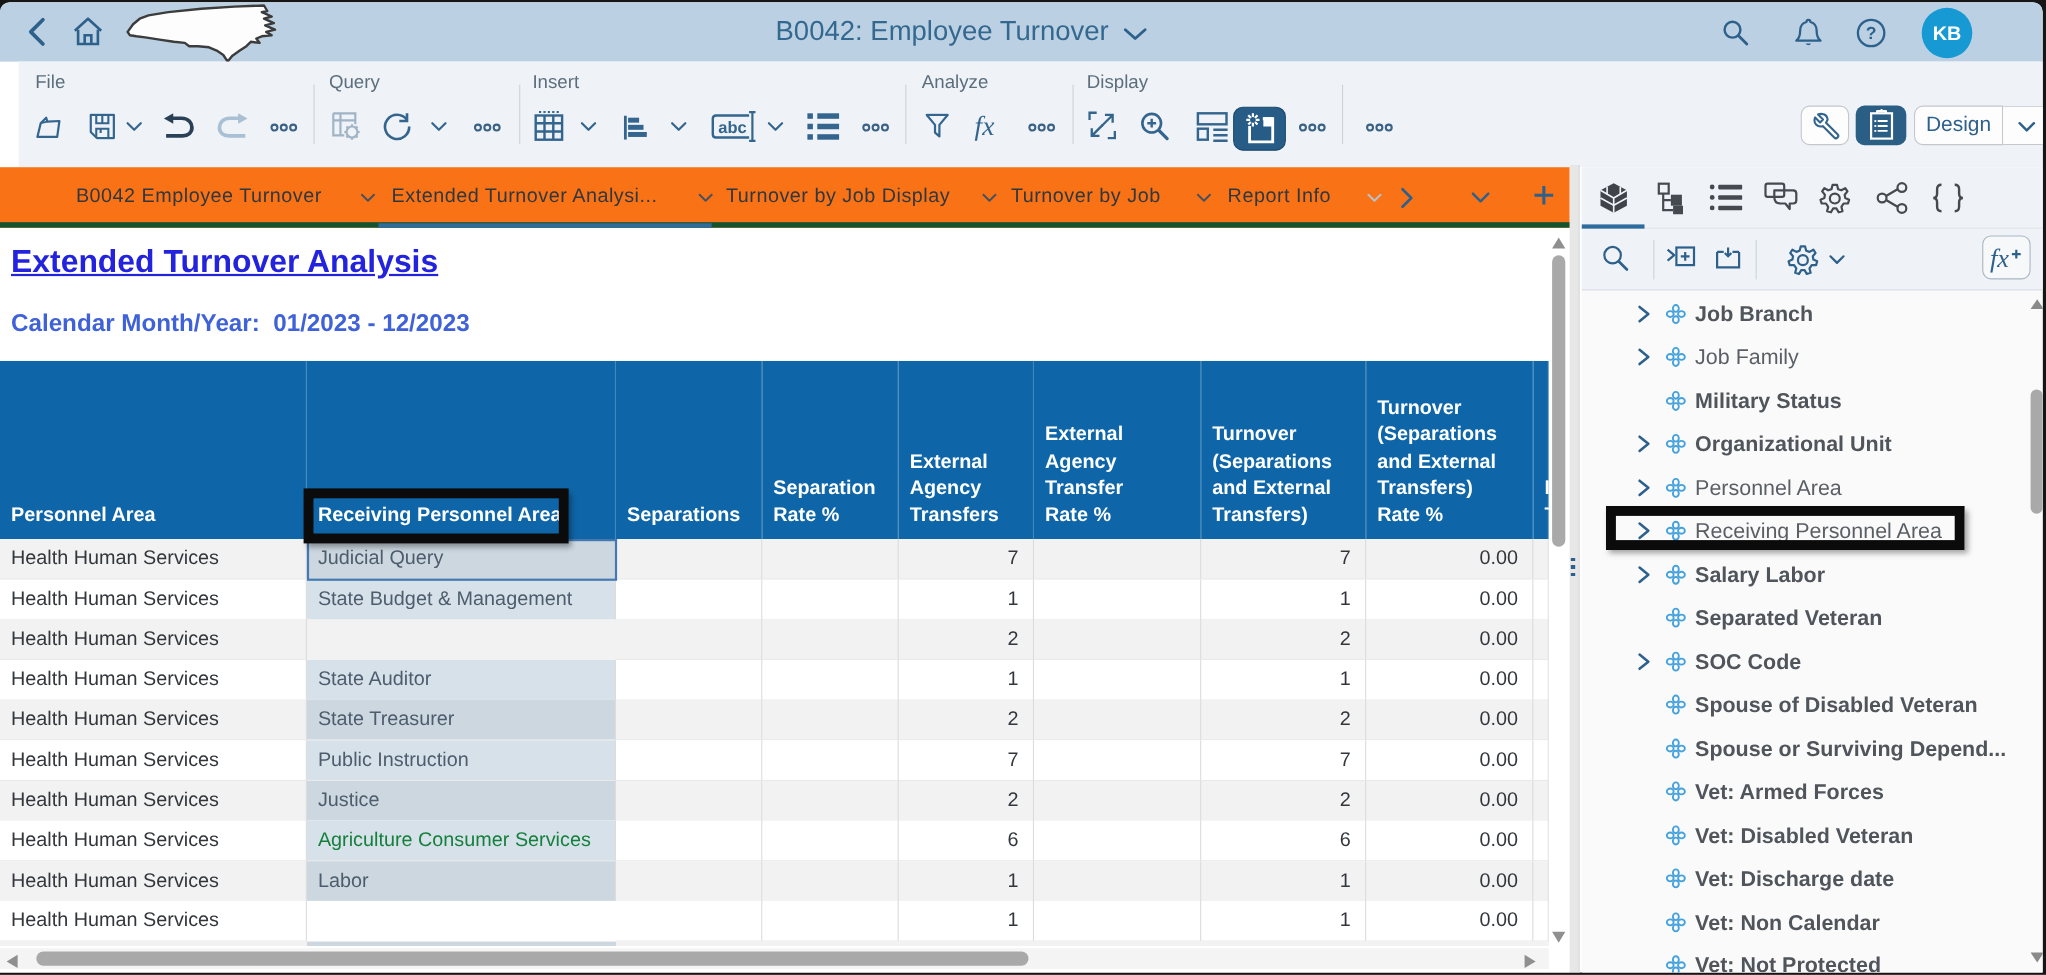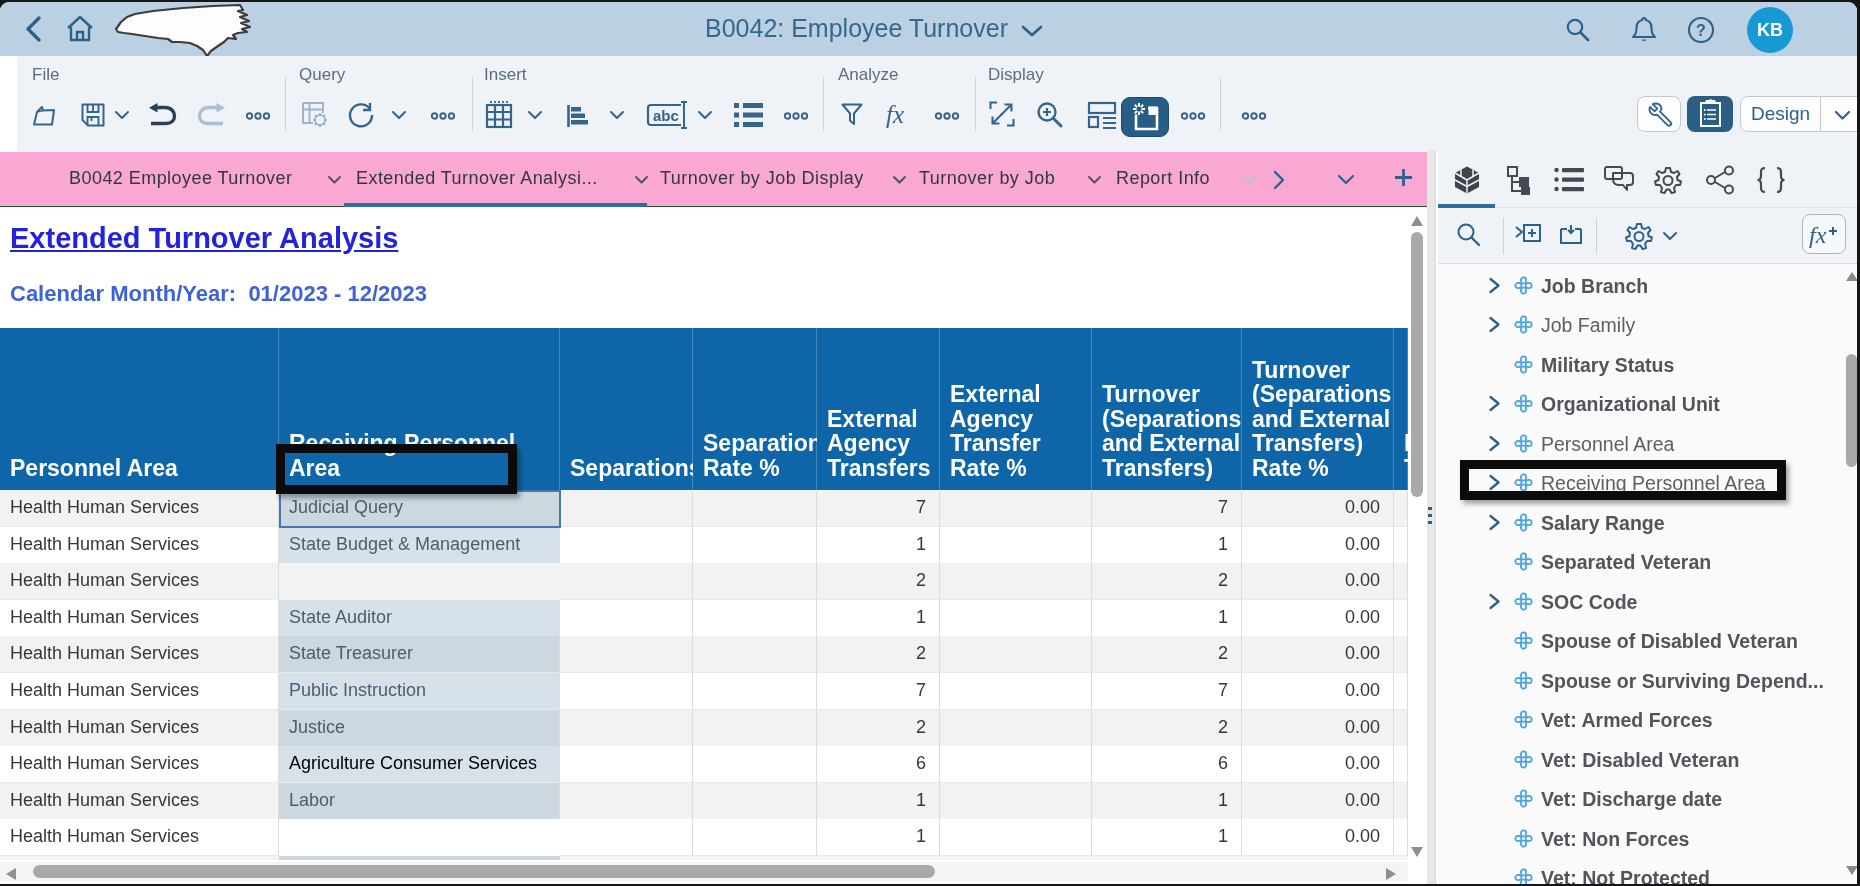--- a/index.html
+++ b/index.html
@@ -10,32 +10,32 @@
     background:#fff; border-radius:9px 9px 0 0; overflow:hidden; }
   
   #topbar { position:absolute; left:0; top:0; width:100%; height:54px; background:#bbd1e3; }
   #title { position:absolute; top:12px; left:705px; font-size:25px; color:#34688f; }
   
   #toolbar { position:absolute; left:0; top:54px; width:100%; height:96px; background:#eff3f7;margin-left:17px; }
   .glabel { position:absolute; top:9px; font-size:17px; color:#5c6d7c; }
   .vsep { position:absolute; top:21px; height:54px; width:1px; background:#c9d3dc; }
   .ticon { position:absolute; top:45px; }
   
-  #tabbar { position:absolute; left:0; top:150px; width:1427px; height:55px; background:#f9a8d4;
-    border-bottom:1px solid #14532d;}
+  #tabbar { position:absolute; left:0; top:150px; width:1427px; height:55px; background:#f97316;
+    border-bottom:5px solid #14532d;}
   .tab { position:absolute; top:16px; font-size:18px; letter-spacing:0.45px; color:#32373e; }
   
   #content { position:absolute; left:0; top:206px; width:1427px; height:678px; background:#fff; }
   #rtitle { position:absolute; left:10px; top:14px; font-size:29px; font-weight:bold;
     color:#2323dd; text-decoration:underline; }
   #caltxt { position:absolute; left:10px; top:73px; font-size:22px; font-weight:bold; color:#3f62d9; }
   
   #tbl { position:absolute; left:0; top:120px; width:1408px; height:536px; overflow:hidden; }
   .hcell { position:absolute; top:0; height:162px; background:#0e66a8; color:#fff;
-    font-weight:bold; font-size:23px; line-height:24.5px; border-right:1px solid rgba(255,255,255,0.22); }
+    font-weight:bold; font-size:18px; line-height:24.5px; border-right:1px solid rgba(255,255,255,0.22); }
   .hlab { position:absolute; left:10px; bottom:10px; }
   .trow { position:absolute; left:0; width:1408px; height:37px; }
   .cell { position:absolute; top:0; height:37px; font-size:18px; color:#33373c;
     padding:7px 0 0 10px; border-right:1px solid #dcdcdc; border-bottom:1px solid #e9e9e9; }
   .num { text-align:right; padding-right:13px; padding-left:0; }
   
   .sbthumb { position:absolute; background:#a9a9a9; border-radius:7px; }
   .arrow { position:absolute; width:0; height:0; }
   
   #panel { position:absolute; left:1438px; top:150px; width:419px; height:734px; background:#fafafa; }
@@ -402,21 +402,21 @@
       <div class="cell" style="left:560px;width:133px"></div>
       <div class="cell" style="left:693px;width:124px"></div>
       <div class="cell num" style="left:817px;width:123px">2</div>
       <div class="cell" style="left:940px;width:152px"></div>
       <div class="cell num" style="left:1092px;width:150px">2</div>
       <div class="cell num" style="left:1242px;width:152px">0.00</div>
       <div class="cell" style="left:1394px;width:14px"></div>
     </div>
     <div class="trow" style="top:418.2px;background:#ffffff">
       <div class="cell" style="left:0;width:279px">Health Human Services</div>
-      <div class="cell" style="left:279px;width:281px;background:#d7e1e9;color:#000000">Agriculture Consumer Services</div>
+      <div class="cell" style="left:279px;width:281px;background:#d7e1e9;color:#15803d">Agriculture Consumer Services</div>
       <div class="cell" style="left:560px;width:133px"></div>
       <div class="cell" style="left:693px;width:124px"></div>
       <div class="cell num" style="left:817px;width:123px">6</div>
       <div class="cell" style="left:940px;width:152px"></div>
       <div class="cell num" style="left:1092px;width:150px">6</div>
       <div class="cell num" style="left:1242px;width:152px">0.00</div>
       <div class="cell" style="left:1394px;width:14px"></div>
     </div>
     <div class="trow" style="top:454.8px;background:#f2f2f2">
       <div class="cell" style="left:0;width:279px">Health Human Services</div>
@@ -609,21 +609,21 @@
             <path d="M3.5,2 L11.5,8.5 L3.5,15" fill="none" stroke="#2d618c" stroke-width="2.3" stroke-linecap="round" stroke-linejoin="round"></path>
           </svg>
         <svg class="pflower" width="19" height="19" viewBox="0 0 19 19">
 <g fill="none" stroke="#45a2dd" stroke-width="1.7">
 <ellipse cx="9.5" cy="4.4" rx="2.7" ry="3.1"></ellipse>
               <ellipse cx="9.5" cy="14.6" rx="2.7" ry="3.1"></ellipse>
 <ellipse cx="4.4" cy="9.5" rx="3.1" ry="2.7"></ellipse>
               <ellipse cx="14.6" cy="9.5" rx="3.1" ry="2.7"></ellipse>
             </g>
           </svg>
-        <div class="txt">Salary Range</div>
+        <div class="txt">Salary Labor</div>
       </div>
       <div class="pitem b" style="top:390.0px">
         <svg class="pflower" width="19" height="19" viewBox="0 0 19 19">
 <g fill="none" stroke="#45a2dd" stroke-width="1.7">
 <ellipse cx="9.5" cy="4.4" rx="2.7" ry="3.1"></ellipse>
               <ellipse cx="9.5" cy="14.6" rx="2.7" ry="3.1"></ellipse>
 <ellipse cx="4.4" cy="9.5" rx="3.1" ry="2.7"></ellipse>
               <ellipse cx="14.6" cy="9.5" rx="3.1" ry="2.7"></ellipse>
             </g>
           </svg>
@@ -700,21 +700,21 @@
       </div>
       <div class="pitem b" style="top:666.5px">
         <svg class="pflower" width="19" height="19" viewBox="0 0 19 19">
 <g fill="none" stroke="#45a2dd" stroke-width="1.7">
 <ellipse cx="9.5" cy="4.4" rx="2.7" ry="3.1"></ellipse>
               <ellipse cx="9.5" cy="14.6" rx="2.7" ry="3.1"></ellipse>
 <ellipse cx="4.4" cy="9.5" rx="3.1" ry="2.7"></ellipse>
               <ellipse cx="14.6" cy="9.5" rx="3.1" ry="2.7"></ellipse>
             </g>
           </svg>
-        <div class="txt">Vet: Non Forces</div>
+        <div class="txt">Vet: Non Calendar</div>
       </div>
       <div class="pitem b" style="top:706.0px">
         <svg class="pflower" width="19" height="19" viewBox="0 0 19 19">
 <g fill="none" stroke="#45a2dd" stroke-width="1.7">
 <ellipse cx="9.5" cy="4.4" rx="2.7" ry="3.1"></ellipse>
               <ellipse cx="9.5" cy="14.6" rx="2.7" ry="3.1"></ellipse>
 <ellipse cx="4.4" cy="9.5" rx="3.1" ry="2.7"></ellipse>
               <ellipse cx="14.6" cy="9.5" rx="3.1" ry="2.7"></ellipse>
             </g>
           </svg>

